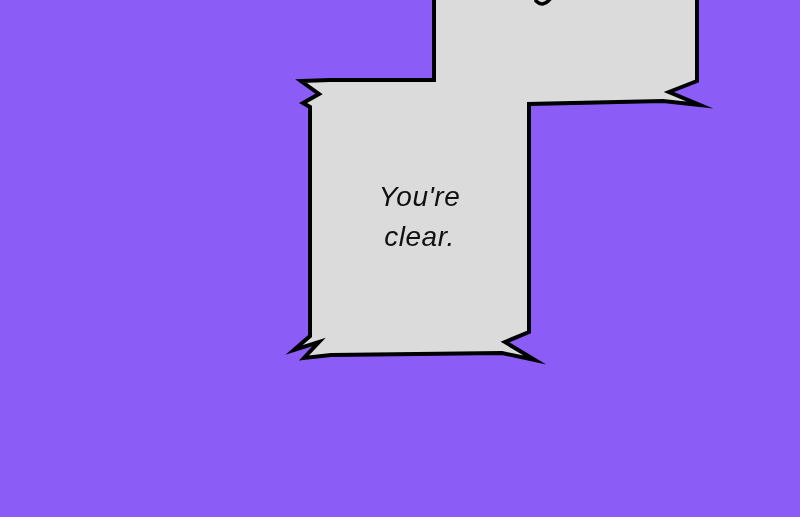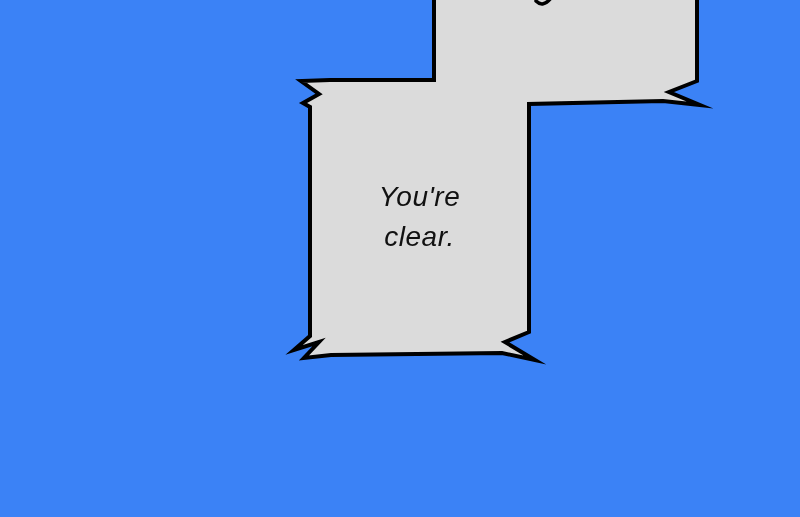--- a/index.html
+++ b/index.html
@@ -10,21 +10,21 @@
     width: 800px;
     height: 517px;
     overflow: hidden;
     background: #ffffff;
     font-family: "Liberation Sans", sans-serif;
   }
   .panel {
     position: relative;
     width: 800px;
     height: 517px;
-    background: #3b82f6;
+    background: #8b5cf6;
   }
   .panel svg {
     position: absolute;
     left: 0;
     top: 0;
     display: block;
   }
   .bubble-shape {
     stroke: #000000;
     stroke-width: 4;

